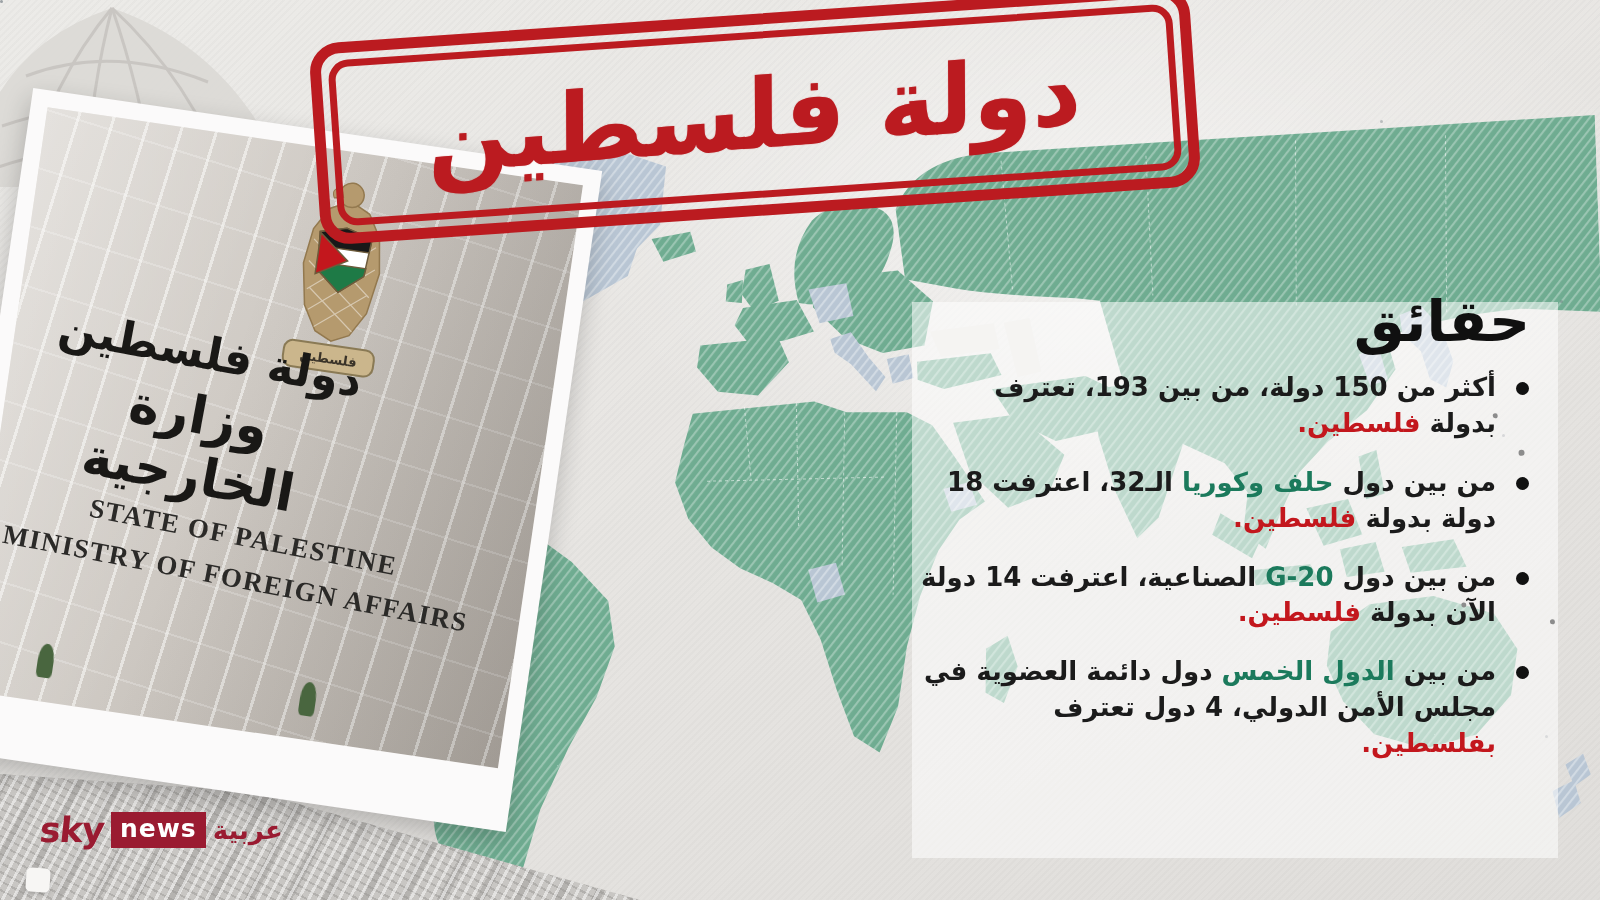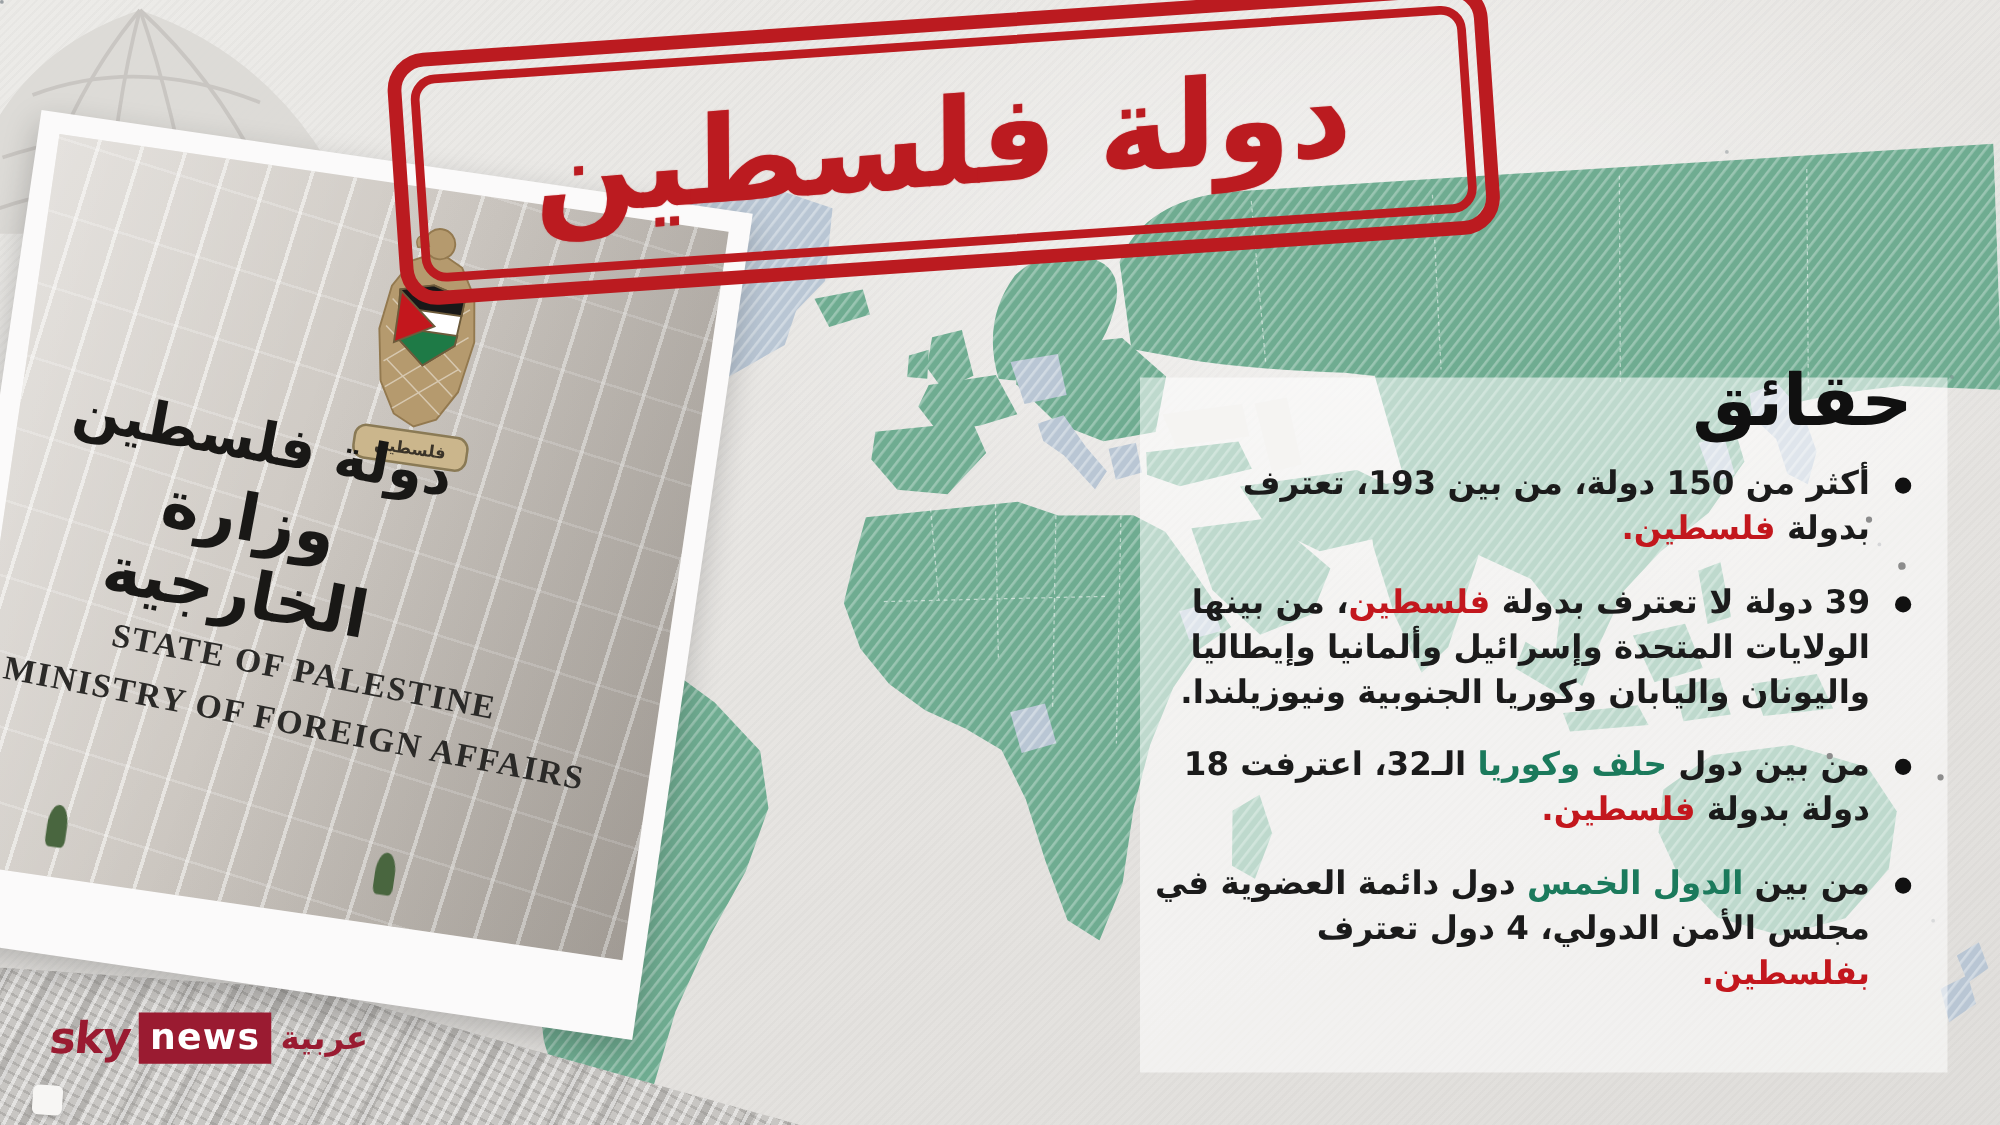--- a/index.html
+++ b/index.html
@@ -70,21 +70,21 @@
   .stamp{position:absolute;left:314px;top:14px;width:882px;height:202px;transform:rotate(-3.9deg);
     border:11px solid var(--stamp);border-radius:30px;box-sizing:border-box;
     display:flex;align-items:center;justify-content:center;}
   .stamp-inner{position:absolute;inset:7px;border:7px solid var(--stamp);border-radius:20px;
     display:flex;align-items:center;justify-content:center;}
   .stamp-text{font-size:96px;font-weight:bold;color:var(--stamp);direction:rtl;white-space:nowrap;
     transform:rotate(-.4deg) skewX(-4deg);text-shadow:0 0 1px rgba(187,27,32,.6);}
   
   .logo{position:absolute;left:40px;top:810px;display:flex;direction:ltr;align-items:center;gap:7px;font-weight:bold;}
   .logo .sky{color:var(--crimson);font-size:35px;letter-spacing:-1px;transform:skewX(-6deg);}
-  .logo .news{color:#fff;background:var(--crimson);font-size:29px;padding:2px 9px 5px 9px;letter-spacing:1px;}
+  .logo .news{color:#fff;background:var(--crimson);font-size:25px;padding:2px 9px 5px 9px;letter-spacing:1px;}
   .logo .arabia{color:var(--crimson);font-size:26px;direction:rtl;}
 </style>
 </head>
 <body>
 
 <div id="canvas">
 
   <svg class="dome" width="330" height="195" viewBox="0 0 330 195">
     <path d="M-25,210 Q-10,60 122,16 Q255,62 305,210 Z" fill="#dcdad6"></path>
     <g stroke="#c6c3bf" stroke-width="3" fill="none">
@@ -156,22 +156,22 @@
 
   <div class="speckles"></div>
   <div class="keffiyeh"></div>
   <div class="white-chip"></div>
 
   <div class="facts">
     <div class="facts-inner">
       <div class="facts-title">حقائق</div>
       <ul class="facts-list">
           <li><span class="seg-plain">أكثر من 150 دولة، من بين 193، تعترف بدولة </span><span class="seg-red">فلسطين.</span></li>
-          <li><span class="seg-plain">39 دولة لا تعترف بدولة </span><span class="seg-red">فلسطين</span><span class="seg-plain">، من بينها الولايات المتحدة وإسرائيل وألمانيا وإيطاليا واليونان واليابان وكوريا الجنوبية ونيوزيلندا.</span></li>
           <li><span class="seg-plain">من بين دول </span><span class="seg-green">حلف وكوريا</span><span class="seg-plain"> الـ32، اعترفت 18 دولة بدولة </span><span class="seg-red">فلسطين.</span></li>
+          <li><span class="seg-plain">من بين دول </span><span class="seg-green">G-20</span><span class="seg-plain"> الصناعية، اعترفت 14 دولة الآن بدولة </span><span class="seg-red">فلسطين.</span></li>
           <li><span class="seg-plain">من بين </span><span class="seg-green">الدول الخمس</span><span class="seg-plain"> دول دائمة العضوية في مجلس الأمن الدولي، 4 دول تعترف </span><span class="seg-red">بفلسطين.</span></li>
         </ul>
     </div>
   </div>
 
   <div class="photo">
     <div class="photo-img">
       <div class="photo-shade"></div>
 
       <svg class="emblem" viewBox="0 0 150 210">

